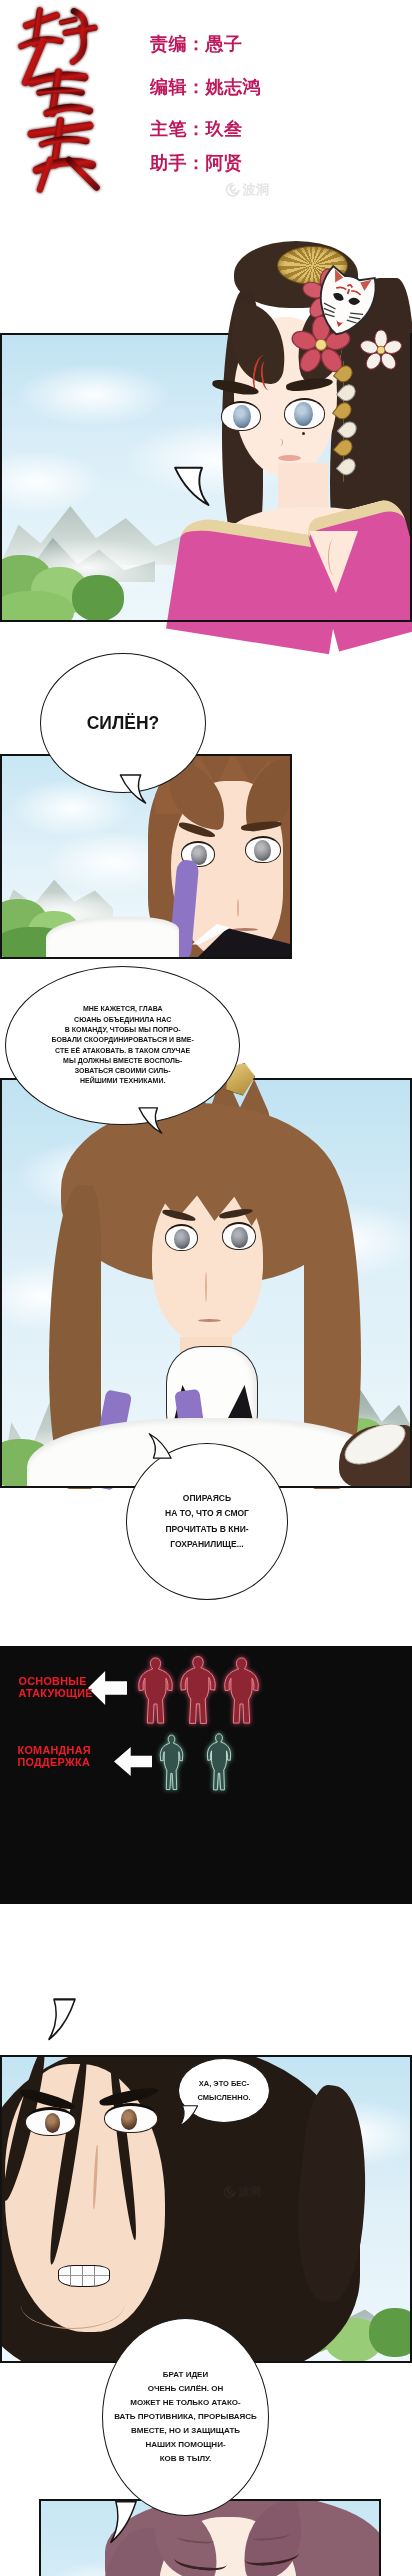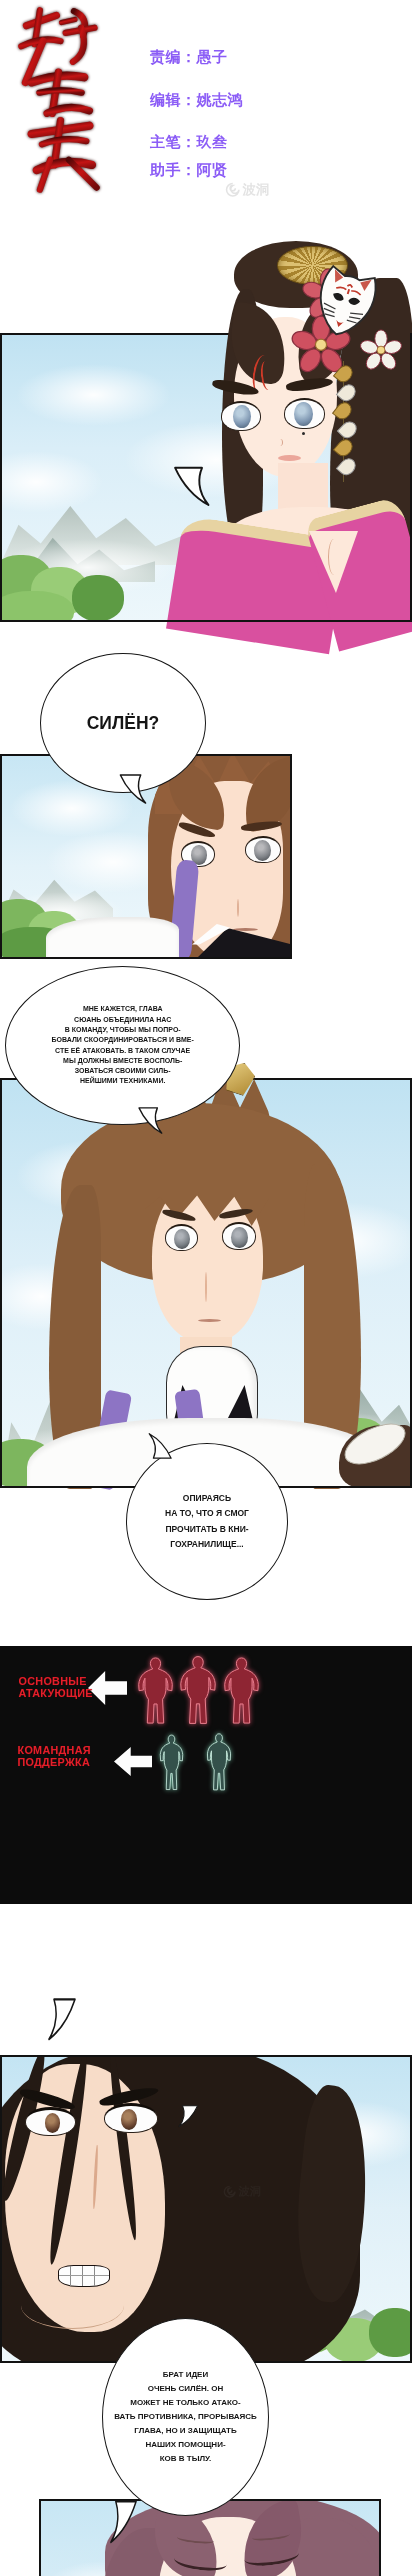--- a/index.html
+++ b/index.html
@@ -22,21 +22,21 @@
   .fog{position:absolute;background:radial-gradient(closest-side,rgba(255,255,255,.9),rgba(255,255,255,0));}
   .skin{position:absolute;background:#fbe6d7;}
   .eye{position:absolute;background:#fdfdfd;border:1px solid #2b211a;border-top:2.1px solid #231a13;border-radius:50% 50% 46% 46%;overflow:hidden;}
   .iris{position:absolute;border-radius:50%;}
   .brow{position:absolute;background:#2c1f15;border-radius:40% 60% 50% 50%;}
   .iglabel{position:absolute;color:#e41f2b;font-weight:800;font-size:10.8px;line-height:12.4px;z-index:4;
            text-shadow:0 0 1px rgba(90,0,0,.8);letter-spacing:0.3px;}
   .arrow{position:absolute;background:#fdfdfd;z-index:4;
          clip-path:polygon(0 50%,44% 0,44% 30%,100% 30%,100% 70%,44% 70%,44% 100%);}
   .wm{position:absolute;opacity:.16;color:#555;font-weight:700;z-index:6;display:flex;align-items:center;gap:2.1px;}
-  .credit{position:absolute;left:150px;color:#8b5cf6;font-weight:700;font-size:15px;letter-spacing:0.5px;margin-top:16px;}
+  .credit{position:absolute;left:150px;color:#be185d;font-weight:700;font-size:18px;letter-spacing:0.5px;}
 </style>
 </head>
 <body>
 
 <div id="page">
 
 <svg width="0" height="0" style="position:absolute">
   <defs>
     <symbol id="flower5" viewBox="0 0 100 100">
       <g stroke="#8a3040" stroke-width="2">
@@ -94,21 +94,21 @@
     <path d="M60 272 Q102 256 146 266" stroke-width="12"></path>
     <path d="M50 322 Q102 296 157 312" stroke-width="16"></path>
     <path d="M112 302 Q142 332 166 356" stroke-width="12"></path>
     <path d="M76 302 L56 360" stroke-width="12"></path>
   </g>
 </svg>
 
 <div class="credit" style="top:32px">责编：愚子</div>
 <div class="credit" style="top:75px">编辑：姚志鸿</div>
 <div class="credit" style="top:117px">主笔：玖叁</div>
-<div class="credit" style="top:145px">助手：阿贤</div>
+<div class="credit" style="top:151px">助手：阿贤</div>
 
 <div class="wm" style="left:225px;top:181px;font-size:13.4px">
   <svg width="15.5" height="15.5" viewBox="0 0 30 30">
         <path d="M15 3 A12 12 0 1 0 27 15 A8 8 0 1 1 15 7 A5 5 0 1 0 20 12" fill="none" stroke="#555" stroke-width="3"></path>
       </svg>
   <span>波洞</span>
 </div>
 
 <div class="panel" style="left:0;top:333px;width:412px;height:289px;background:linear-gradient(180deg,#bfe2f2,#daeef8 40%,#edf7fb)">
   <div class="cloud" style="left:15.5px;top:31px;width:155px;height:62px"></div>
@@ -358,31 +358,37 @@
   <div class="abs" style="left:20.6px;top:227px;width:103px;height:46px;border-bottom:1.5px solid #caa184;border-radius:50%"></div>
 </div>
 <div class="frame" style="left:0;top:2055px;width:412px;height:308px"></div>
 <div class="wm" style="left:223px;top:2184px;font-size:11.3px;z-index:9;opacity:.14">
   <svg width="13.4" height="13.4" viewBox="0 0 30 30">
         <path d="M15 3 A12 12 0 1 0 27 15 A8 8 0 1 1 15 7 A5 5 0 1 0 20 12" fill="none" stroke="#666" stroke-width="3"></path>
       </svg>
   <span>波洞</span>
 </div>
 
+<div class="bubble" style="left:178px;top:2058px;width:90px;height:63px;display:flex;align-items:center;justify-content:center">
+  <div style="font-weight:700;font-size:7.5px;line-height:13.4px;text-align:center;color:#151515">
+    <div>ХА, ЭТО БЕС-</div>
+    <div>СМЫСЛЕННО.</div>
+  </div>
+</div>
 <svg class="tail" style="left:177px;top:2105px;transform:scaleX(-1)" width="24" height="23" viewBox="0 0 64 64">
       <path d="M8 2 C20 28 38 48 60 60 C42 38 44 16 50 2 Z" fill="#fff" stroke="#161616" stroke-width="3" stroke-linejoin="round"></path>
     </svg>
 
 <div class="bubble" style="left:102px;top:2318px;width:165px;height:196px;display:flex;align-items:center;justify-content:center">
   <div style="font-weight:700;font-size:8px;line-height:14px;text-align:center;color:#151515">
     <div>БРАТ ИДЕИ</div>
     <div>ОЧЕНЬ СИЛЁН. ОН</div>
     <div>МОЖЕТ НЕ ТОЛЬКО АТАКО-</div>
     <div>ВАТЬ ПРОТИВНИКА, ПРОРЫВАЯСЬ</div>
-    <div>ГЛАВА, НО И ЗАЩИЩАТЬ</div>
+    <div>ВМЕСТЕ, НО И ЗАЩИЩАТЬ</div>
     <div>НАШИХ ПОМОЩНИ-</div>
     <div>КОВ В ТЫЛУ.</div>
   </div>
 </div>
 <svg class="tail" style="left:109px;top:2500px;transform:scaleX(-1)" width="31" height="45" viewBox="0 0 64 64" preserveAspectRatio="none">
       <path d="M8 2 C20 28 38 48 60 60 C42 38 44 16 50 2 Z" fill="#fff" stroke="#161616" stroke-width="3" stroke-linejoin="round"></path>
     </svg>
 
 <div class="charclip panel" style="left:39px;top:2499px;width:342px;height:187px;background:linear-gradient(180deg,#c7e6f4,#e6f3f9)">
   <div class="cloud" style="left:5.2px;top:62px;width:113px;height:57px"></div>

